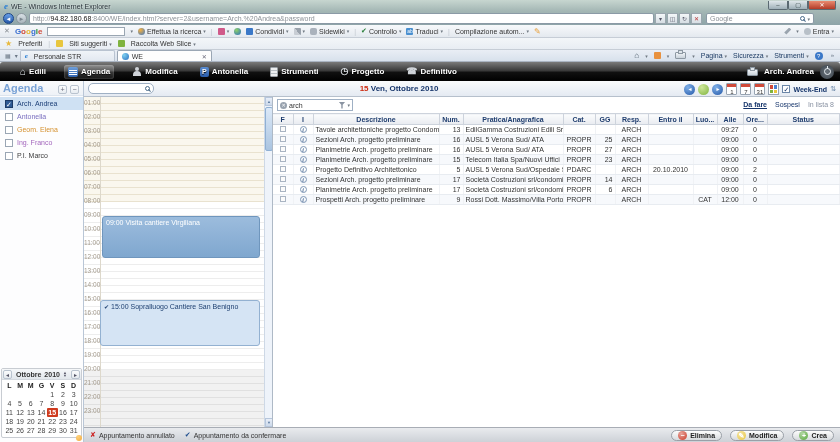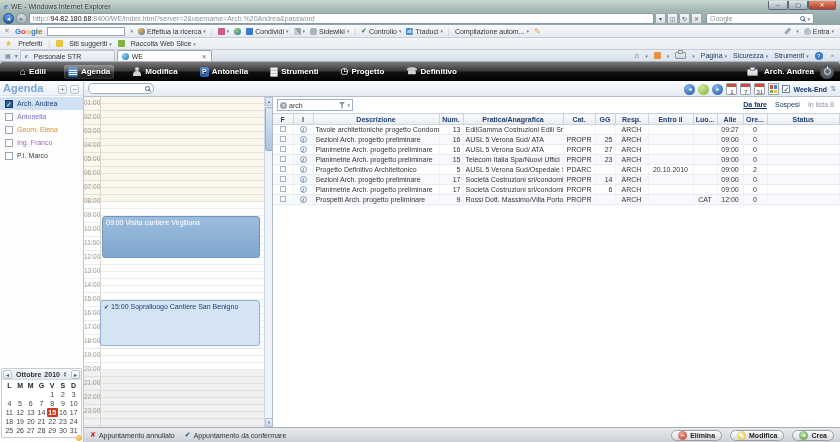--- a/index.html
+++ b/index.html
@@ -399,20 +399,21 @@
         </div>
     </div>
     <span class="sb-dot" data-interactable="true"></span>
   </div>
 
   <div class="maintoolbar" data-interactable="false">
 
     <span class="mt-search" data-interactable="true">
         <span class="mag" data-interactable="false"></span>
       </span>
+    <span class="datetitle" data-interactable="false"><span class="dd" data-interactable="false">15</span><span data-interactable="false"> Ven, Ottobre 2010</span></span>
     <span class="mt-icons" data-interactable="false">
       <span class="orb prev" data-interactable="true">◄</span>
       <span class="orb today" data-interactable="true"></span>
       <span class="orb next" data-interactable="true">►</span>
       <span class="vcal" data-interactable="true">1</span>
       <span class="vcal" data-interactable="true">7</span>
       <span class="vcal" data-interactable="true">31</span>
       <span class="vplan" data-interactable="true">
           <span style="background:#d04a3a;" data-interactable="false"></span>
           <span style="background:#4a7fd0;" data-interactable="false"></span>

